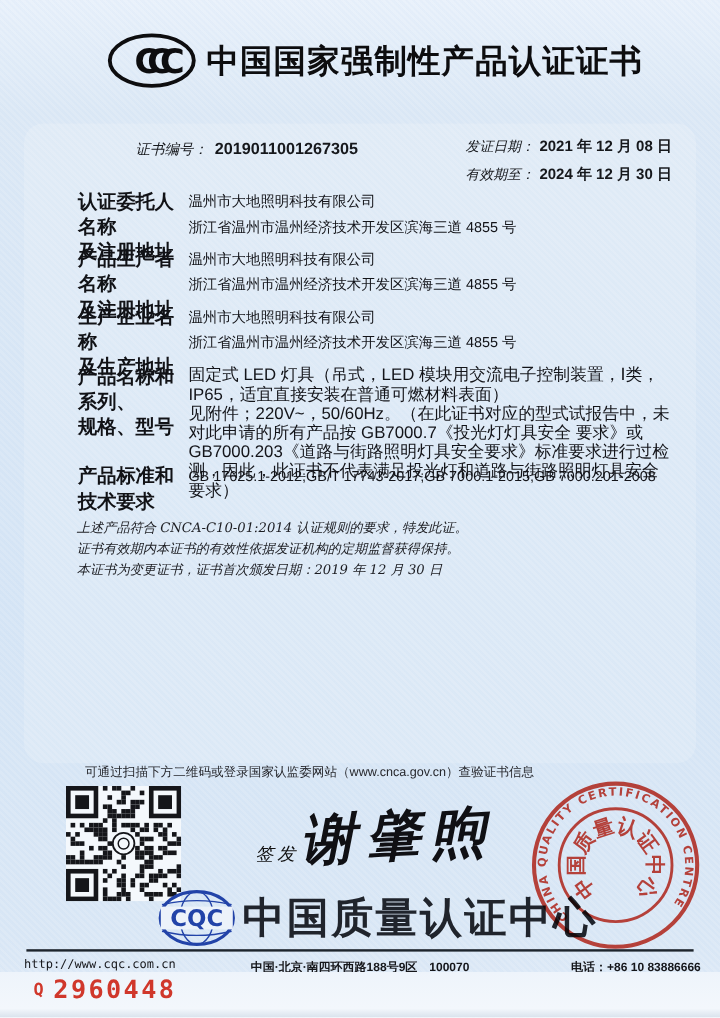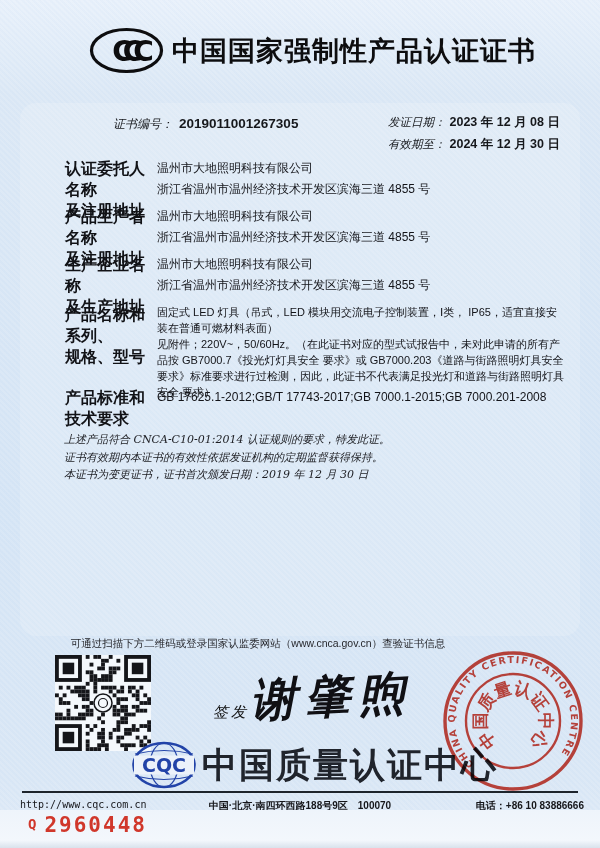--- a/index.html
+++ b/index.html
@@ -15,21 +15,21 @@
     background:rgba(255,255,255,0.16); border-radius:16px;}
   .hdr-title{left:172px; top:33px; font-size:27px; font-weight:bold; letter-spacing:1px; color:#0d0d0f;}
   .kai{font-family:"DejaVu Serif", serif; font-style:italic;}
   .cert-no{left:113px; top:116px; font-size:12px;}
   .cert-no .val{font-size:13.5px; font-weight:bold; font-style:normal; font-family:"Liberation Sans",sans-serif; margin-left:6px;}
   .dates{left:388px; top:111px; font-size:11.5px; line-height:22px;}
   .dates .val{font-size:12.5px; font-weight:bold; font-style:normal; font-family:"Liberation Sans",sans-serif; margin-left:4px;}
   .section{left:65px; width:500px;}
   .sec-label{position:absolute; left:0; top:0; width:90px; font-weight:bold; font-size:16px; line-height:21px; color:#111216;}
   .sec-value{position:absolute; left:92px; top:0; width:408px; font-size:12px; line-height:21px; color:#131419;}
-  .sec-value.small{font-size:11px; line-height:16px;}
+  .sec-value.small{font-size:14px; line-height:16px;}
   .sec-value.small p{margin:0;}
   .notes{left:64px; top:431px; width:490px; font-size:11px; line-height:17.5px; color:#1c1d22;}
   .verify{left:0; top:637px; width:516px; text-align:center; font-size:10.5px; color:#26272c;}
   .qr{left:55px; top:655px; width:96px; height:96px;}
   .sign-label{left:203px; top:703px; font-size:15px; letter-spacing:3px; color:#111;margin-left:10px;}
   .signature{left:250px; top:666px; font-size:46px; font-weight:bold;
     font-family:"DejaVu Serif", serif; font-style:italic; letter-spacing:8px;
     transform:rotate(-3deg); color:#101014;}
   .cqc-logo{left:131px; top:741px; width:66px; height:48px;}
   .org-name{left:202px; top:742px; font-size:35px; font-weight:bold; letter-spacing:2px; color:#20242c;}
@@ -56,21 +56,21 @@
   </svg>
   <div class="abs hdr-title">中国国家强制性产品认证证书</div>
 
   <div class="abs panel"></div>
 
   <div class="abs cert-no">
     <span class="kai">证书编号：</span><span class="val">2019011001267305</span>
   </div>
   <div class="abs dates">
     <div>
-      <span class="kai">发证日期：</span><span class="val">2023 年 12 月 08 日</span>
+      <span class="kai">发证日期：</span><span class="val">2021 年 12 月 08 日</span>
     </div>
     <div>
       <span class="kai">有效期至：</span><span class="val">2024 年 12 月 30 日</span>
     </div>
   </div>
 
   <div class="abs section" style="top:158px">
     <div class="sec-label">
       <div>认证委托人名称</div>
       <div>及注册地址</div>

